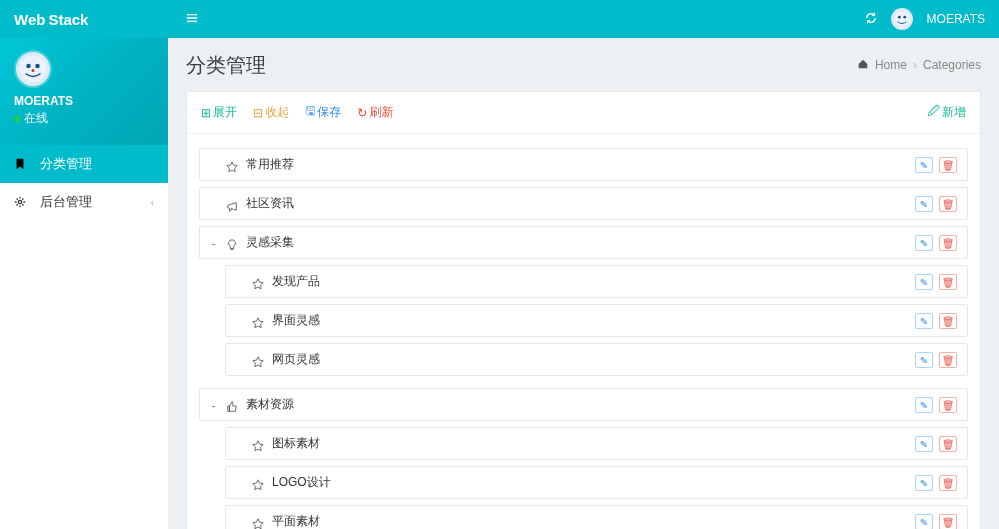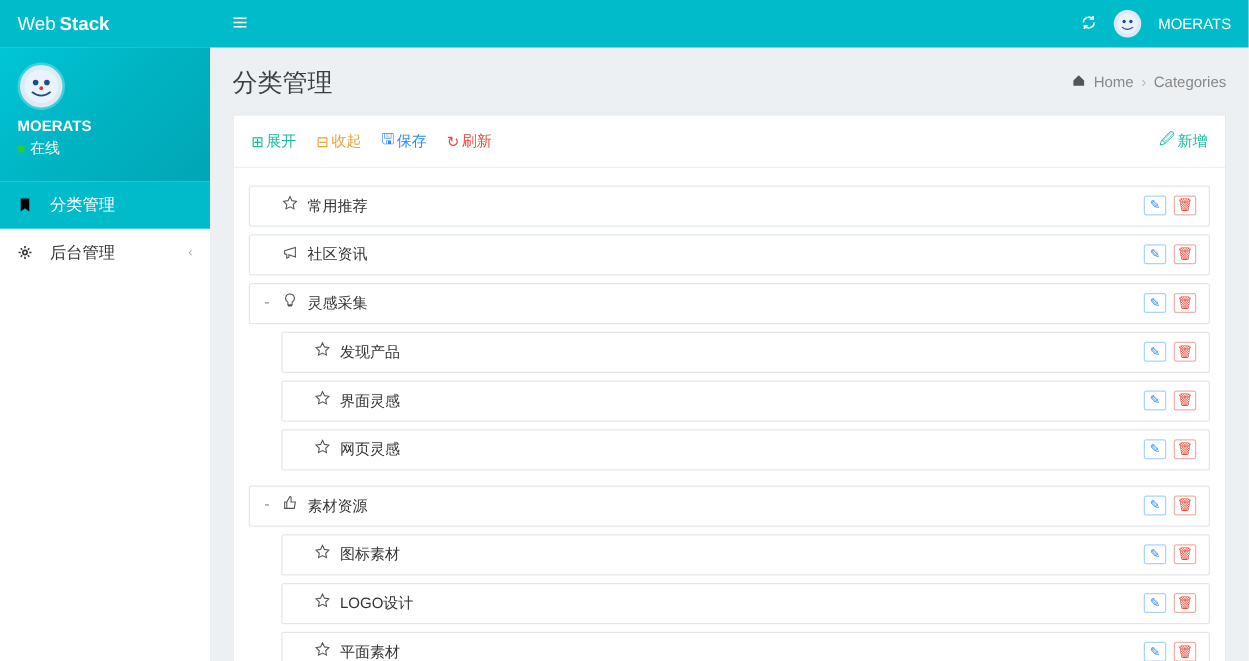--- a/index.html
+++ b/index.html
@@ -2,21 +2,21 @@
 <html><head>
 <meta charset="utf-8">
 <style>
 * { margin: 0; padding: 0; box-sizing: border-box; }
 body { font-family: "Microsoft YaHei", Arial, sans-serif; font-size: 13px; background: #f5f5f5; color: #333; }
 .app { display: flex; height: 529px; width: 999px; overflow: hidden; }
 
 
 .sidebar { width: 168px; background: #fff; display: flex; flex-direction: column; }
 .logo { height: 38px; background: #00bccb; color: #fff; display: flex; align-items: center; padding: 0 14px; font-size: 15px; }
-.logo span:first-child { font-weight: 400; }
+.logo span:first-child { font-weight: 700; }
 .logo span:last-child { font-weight: 700; margin-left: 3px; }
 .user-panel { background: #00bccb; padding: 12px 14px 18px; position: relative; }
 .user-panel::before { content:""; position:absolute; inset:0; background: linear-gradient(135deg, #00c6d6 0%, #00b3c2 50%, #00a6b5 100%); }
 .user-panel > * { position: relative; }
 .avatar { width: 38px; height: 38px; border-radius: 50%; background: #dfe9f1; border: 2px solid #3dd3de; display:flex; align-items:center; justify-content:center; overflow:hidden; }
 .avatar svg { width: 30px; height: 30px; }
 .user-name { color: #fff; font-weight: 600; margin-top: 6px; font-size: 12px; }
 .user-status { color: #fff; font-size: 12px; margin-top: 2px; display:flex; align-items:center; }
 .user-status .dot { width:6px; height:6px; background:#20d13a; border-radius:50%; margin-right:4px; }
 
@@ -44,21 +44,21 @@
 .toolbar { padding:10px 14px; border-bottom:1px solid #f0f0f0; display:flex; align-items:center; gap:16px; font-size:12px; }
 .tb-btn { cursor:pointer; display:inline-flex; align-items:center; gap:2px; }
 .tb-green { color:#1abc9c; }
 .tb-yellow { color:#e8a33d; }
 .tb-blue { color:#2d8cf0; }
 .tb-red { color:#e74c3c; }
 .tb-add { margin-left:auto; }
 
 .tree { padding:8px 12px 12px; }
 .node { border:1px solid #e4e8eb; border-radius:2px; margin-top:6px; background:#fff; }
-.node-row { display:flex; align-items:flex-start; padding:7px 10px; font-size:12px; }
+.node-row { display:flex; align-items:flex-end; padding:7px 10px; font-size:12px; }
 .node-row .toggle { width:10px; color:#888; margin-right:6px; cursor:pointer; font-family:monospace; }
 .node-row .row-icon { width:14px; margin-right:6px; color:#555; display:inline-flex; }
 .node-row .actions { margin-left:auto; display:flex; gap:6px; }
 .act { width:18px; height:16px; border-radius:2px; display:inline-flex; align-items:center; justify-content:center; cursor:pointer; font-size:10px; color:#fff; }
 .act-edit { color:#2d8cf0; border:1px solid #a8d4ff; background:#fff; }
 .act-del { color:#e74c3c; border:1px solid #f3b0a9; background:#fff; }
 .children { padding:0 0 6px 26px; }
 .children .node { margin-left:0; }
 
 .icon-svg { width:12px; height:12px; }

